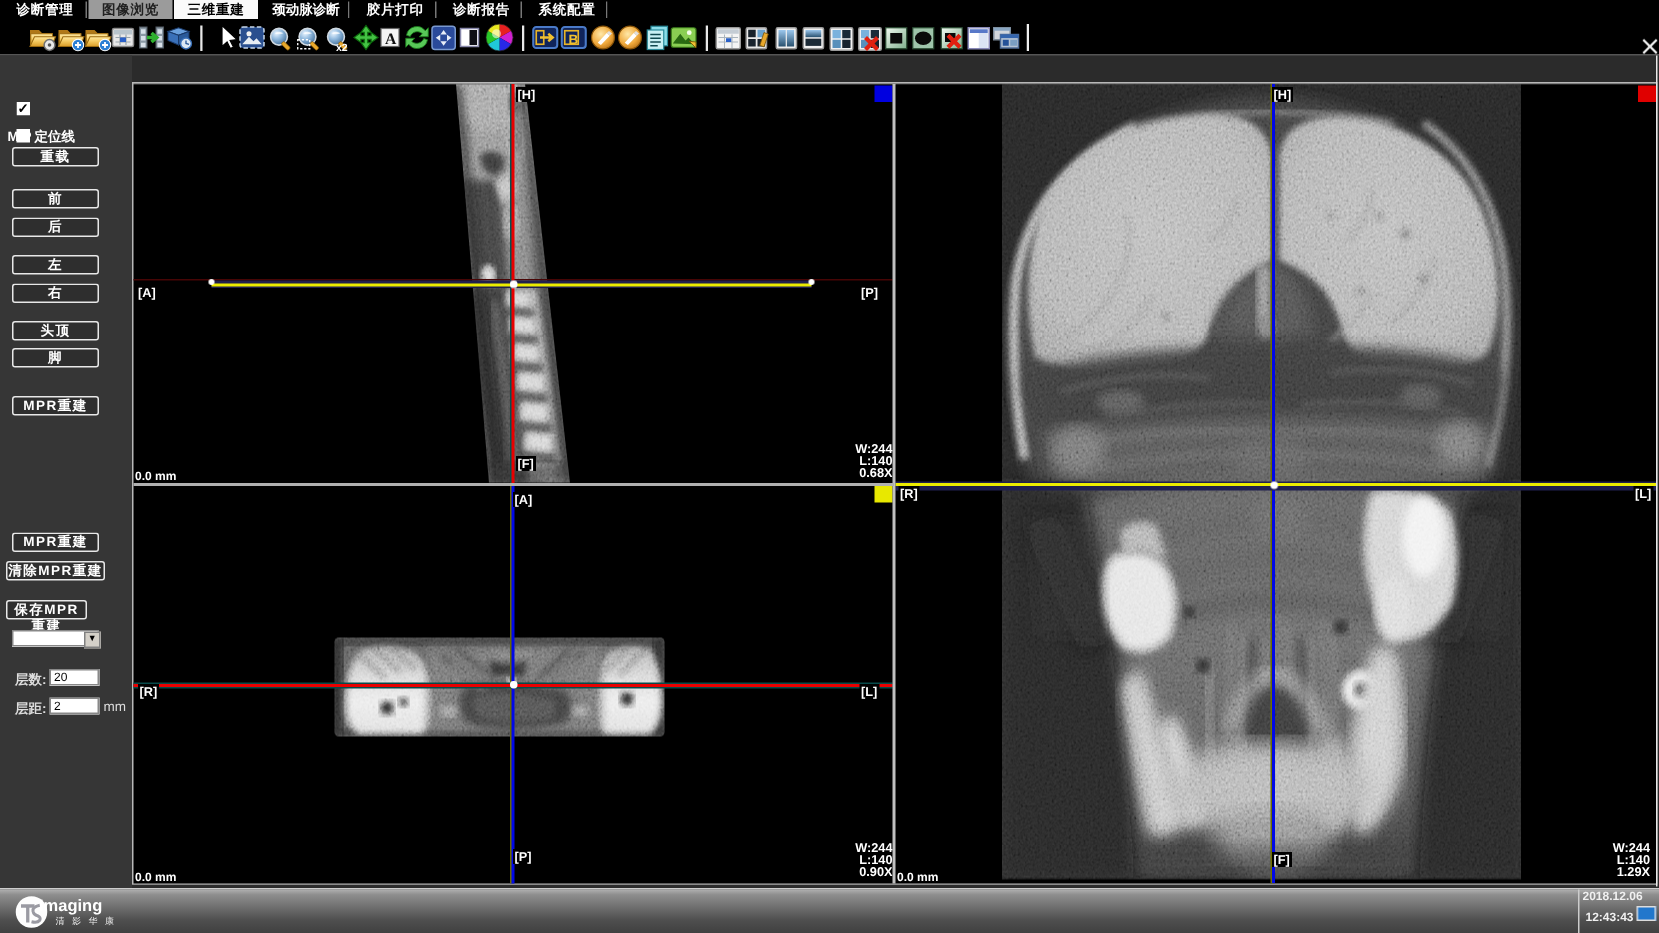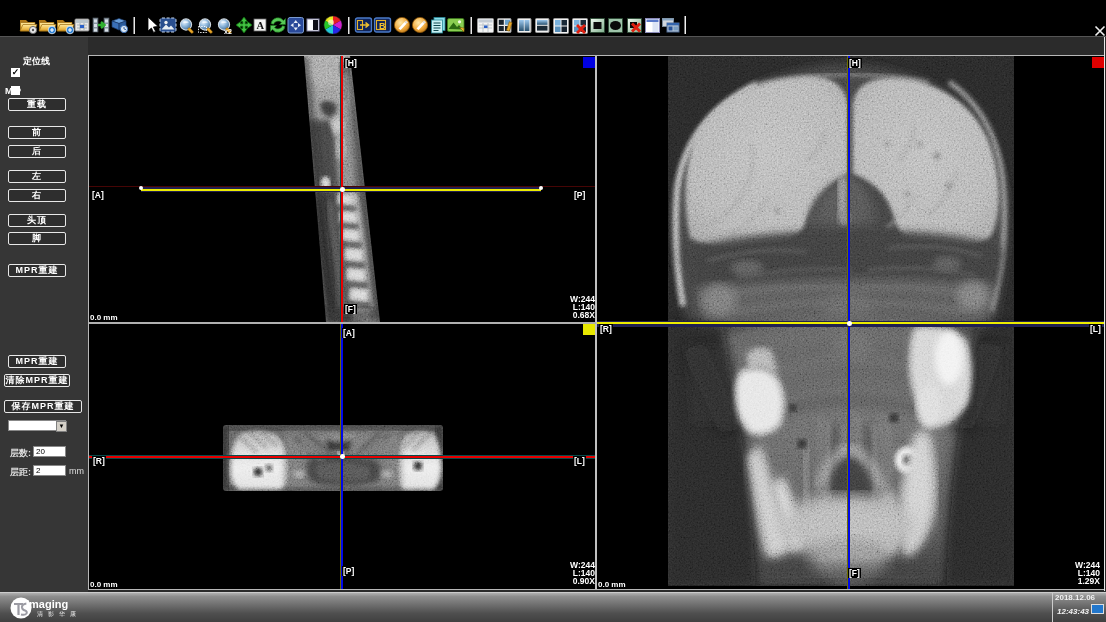--- a/index.html
+++ b/index.html
@@ -34,26 +34,35 @@
 .vline{position:absolute;width:1px;z-index:20;}
 
 #bottombar{position:absolute;left:0;top:592px;width:1106px;height:30px;
   background:linear-gradient(to bottom,#b0b0b0 0%,#8e8e8e 12%,#6a6a6a 45%,#4f4f4f 70%,#404040 100%);
   border-top:1px solid #ccc;box-sizing:border-box;}
 
 #imagingtxt{position:absolute;left:26px;top:5px;color:#fff;font-size:11px;font-weight:bold;}
 #cntxt{position:absolute;left:37px;top:17px;color:#eee;font-size:6px;letter-spacing:5px;}
 #btdivider{position:absolute;left:1052px;top:0px;height:30px;width:1px;background:#ccc;}
 #dt1{position:absolute;left:1055px;top:0;color:#f0f0f0;font-size:8px;font-weight:bold;}
-#dt2{position:absolute;left:1057px;top:14px;color:#f0f0f0;font-size:8px;font-weight:bold;font-style:italic;}
+#dt2{position:absolute;left:1057px;top:14px;color:#f0f0f0;font-size:8px;font-weight:bold;}
 </style>
 </head>
 <body>
 <div id="root">
 
+  <div id="menubar">
+    <div class="tab" style="left:2px;width:56px;">诊断管理<u></u></div>
+    <div class="tab" style="left:59px;width:56px;background:#9b9b9b;color:#222;">图像浏览</div>
+    <div class="tab" style="left:116px;width:56px;background:#fafafa;color:#000;">三维重建</div>
+    <div class="tab" style="left:175px;width:58px;letter-spacing:0px;">颈动脉诊断<u></u></div>
+    <div class="tab" style="left:236px;width:55px;">胶片打印<u></u></div>
+    <div class="tab" style="left:294px;width:54px;">诊断报告<u></u></div>
+    <div class="tab" style="left:351px;width:54px;">系统配置<u></u></div>
+  </div>
 
   <div id="toolbar">
     <svg width="1106" height="23" id="tbsvg">
     <defs>
       <linearGradient id="fold" x1="0" y1="0" x2="0" y2="1">
         <stop offset="0" stop-color="#ffe9a0"></stop>
             <stop offset="0.5" stop-color="#f3c75c"></stop>
             <stop offset="1" stop-color="#d99b26"></stop>
       </linearGradient>
       <radialGradient id="lens" cx="0.35" cy="0.3" r="0.8">
@@ -255,34 +264,34 @@
       <rect x="6.5" y="8.5" width="4" height="4" fill="#2a5aa8"></rect>
       <rect x="11.5" y="8.5" width="4.5" height="4" fill="#88b0d8"></rect>
     </g>
     <rect x="684.5" y="3" width="1.5" height="18" fill="#f0f0f0"></rect>
     </svg>
   </div>
   <div id="mainbg"></div>
 
   <div id="sidebar">
     <div class="cb" style="left:11px;top:31px;color:#000;font-size:9px;line-height:9px;text-align:center;font-weight:bold;">✓</div>
-    <div class="cblab" style="left:23px;top:18px;">定位线</div>
+    <div class="cblab" style="left:23px;top:48px;">定位线</div>
     <div class="cb" style="left:11px;top:49px;"></div>
     <div class="cblab" style="left:5px;top:49px;">MIP</div>
     <div class="sbtn" style="top:61px;">重载</div>
     <div class="sbtn" style="top:89px;">前</div>
     <div class="sbtn" style="top:108px;">后</div>
     <div class="sbtn" style="top:133px;">左</div>
     <div class="sbtn" style="top:152px;">右</div>
     <div class="sbtn" style="top:177px;">头顶</div>
     <div class="sbtn" style="top:195px;">脚</div>
     <div class="sbtn" style="top:227px;">MPR重建</div>
     <div class="sbtn" style="top:318px;">MPR重建</div>
     <div class="sbtn" style="top:337px;left:4px;width:66px;">清除MPR重建</div>
-    <div class="sbtn" style="top:363px;left:4px;width:78px;">保存MPR重建</div>
+    <div class="sbtn" style="top:363px;left:4px;width:54px;">保存MPR重建</div>
     <div class="sinp" style="left:8px;top:383px;width:58px;height:11px;"></div>
     <div style="position:absolute;left:56px;top:384px;width:9px;height:9px;background:#d4d0c8;border:1px solid #808080;font-size:6px;line-height:9px;text-align:center;color:#000;">▼</div>
     <div class="slab" style="left:10px;top:410px;">层数:</div>
     <div class="sinp" style="left:33px;top:409px;width:33px;height:11px;">20</div>
     <div class="slab" style="left:10px;top:429px;">层距:</div>
     <div class="sinp" style="left:33px;top:428px;width:33px;height:11px;">2</div>
     <div class="slab" style="left:69px;top:429px;font-weight:normal;">mm</div>
   </div>
 
   <div id="vparea">

